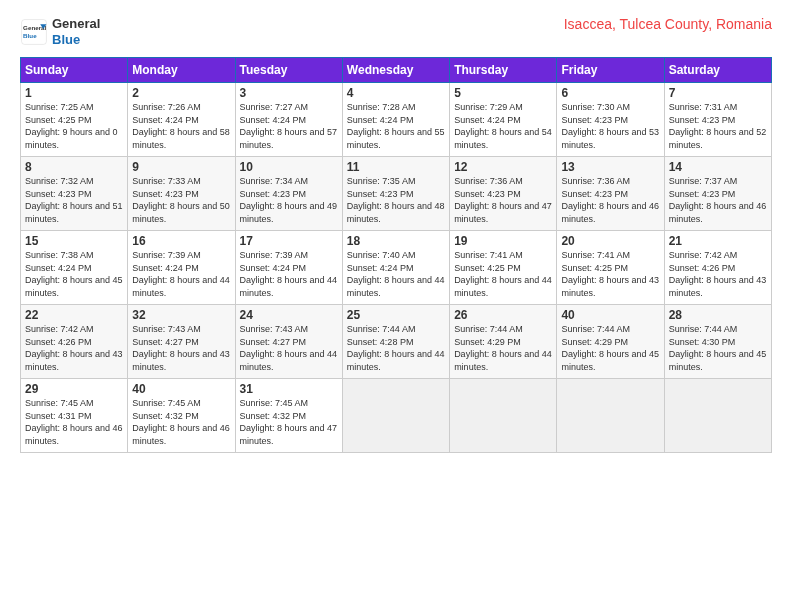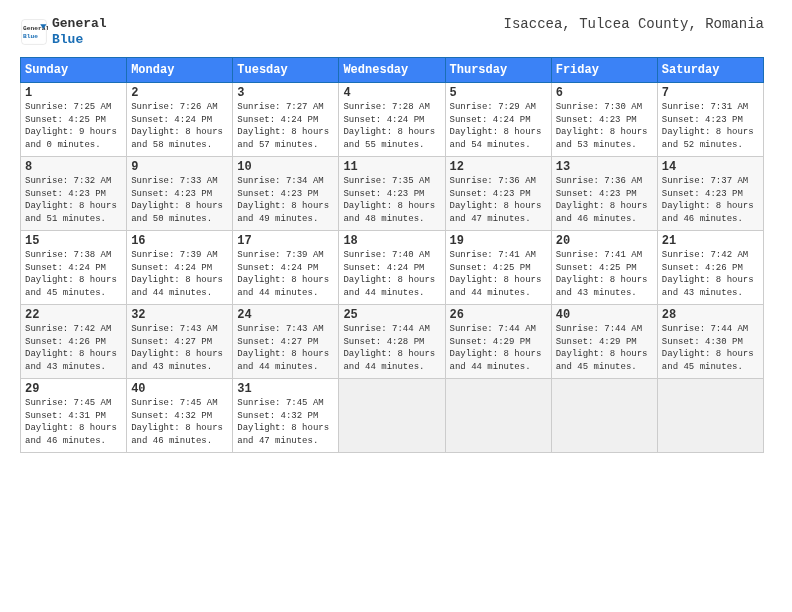--- a/index.html
+++ b/index.html
@@ -5,22 +5,21 @@
     * { margin: 0; padding: 0; box-sizing: border-box; }
     body {
       font-family: Arial, sans-serif;
       background: #fff;
       width: 792px;
       height: 612px;
       overflow: hidden;
     }
     .container {
       width: 792px;
-      padding: 16px 28px 10px 20px;
-      font-family: Liberation Mono, monospace;
+      padding: 16px 20px 10px 20px;
     }
     .header-row {
       display: flex;
       align-items: flex-start;
       justify-content: space-between;
       margin-bottom: 10px;
     }
     .logo {
       display: flex;
       align-items: center;
@@ -41,30 +40,30 @@
       text-align: right;
     }
     .calendar-title {
       font-size: 32px;
       font-weight: bold;
       color: #222;
       line-height: 1.1;
     }
     .calendar-subtitle {
       font-size: 14px;
-      color: #404040;
+      color: #ef4444;
       text-align: center;
     }
     table {
       width: 100%;
       border-collapse: collapse;
       table-layout: fixed;
     }
     th {
-      background-color: #3b82f6;
+      background-color: #6d28d9;
       color: #fff;
       font-size: 12px;
       font-weight: bold;
       padding: 5px 4px;
       text-align: left;
       border: 1px solid #1a6eb5;
     }
     td {
       border: 1px solid #ccc;
       vertical-align: top;

